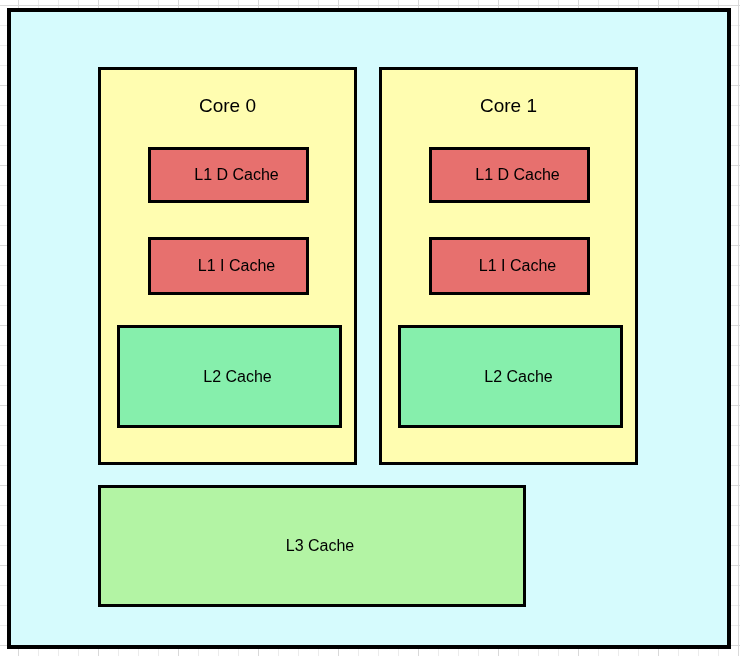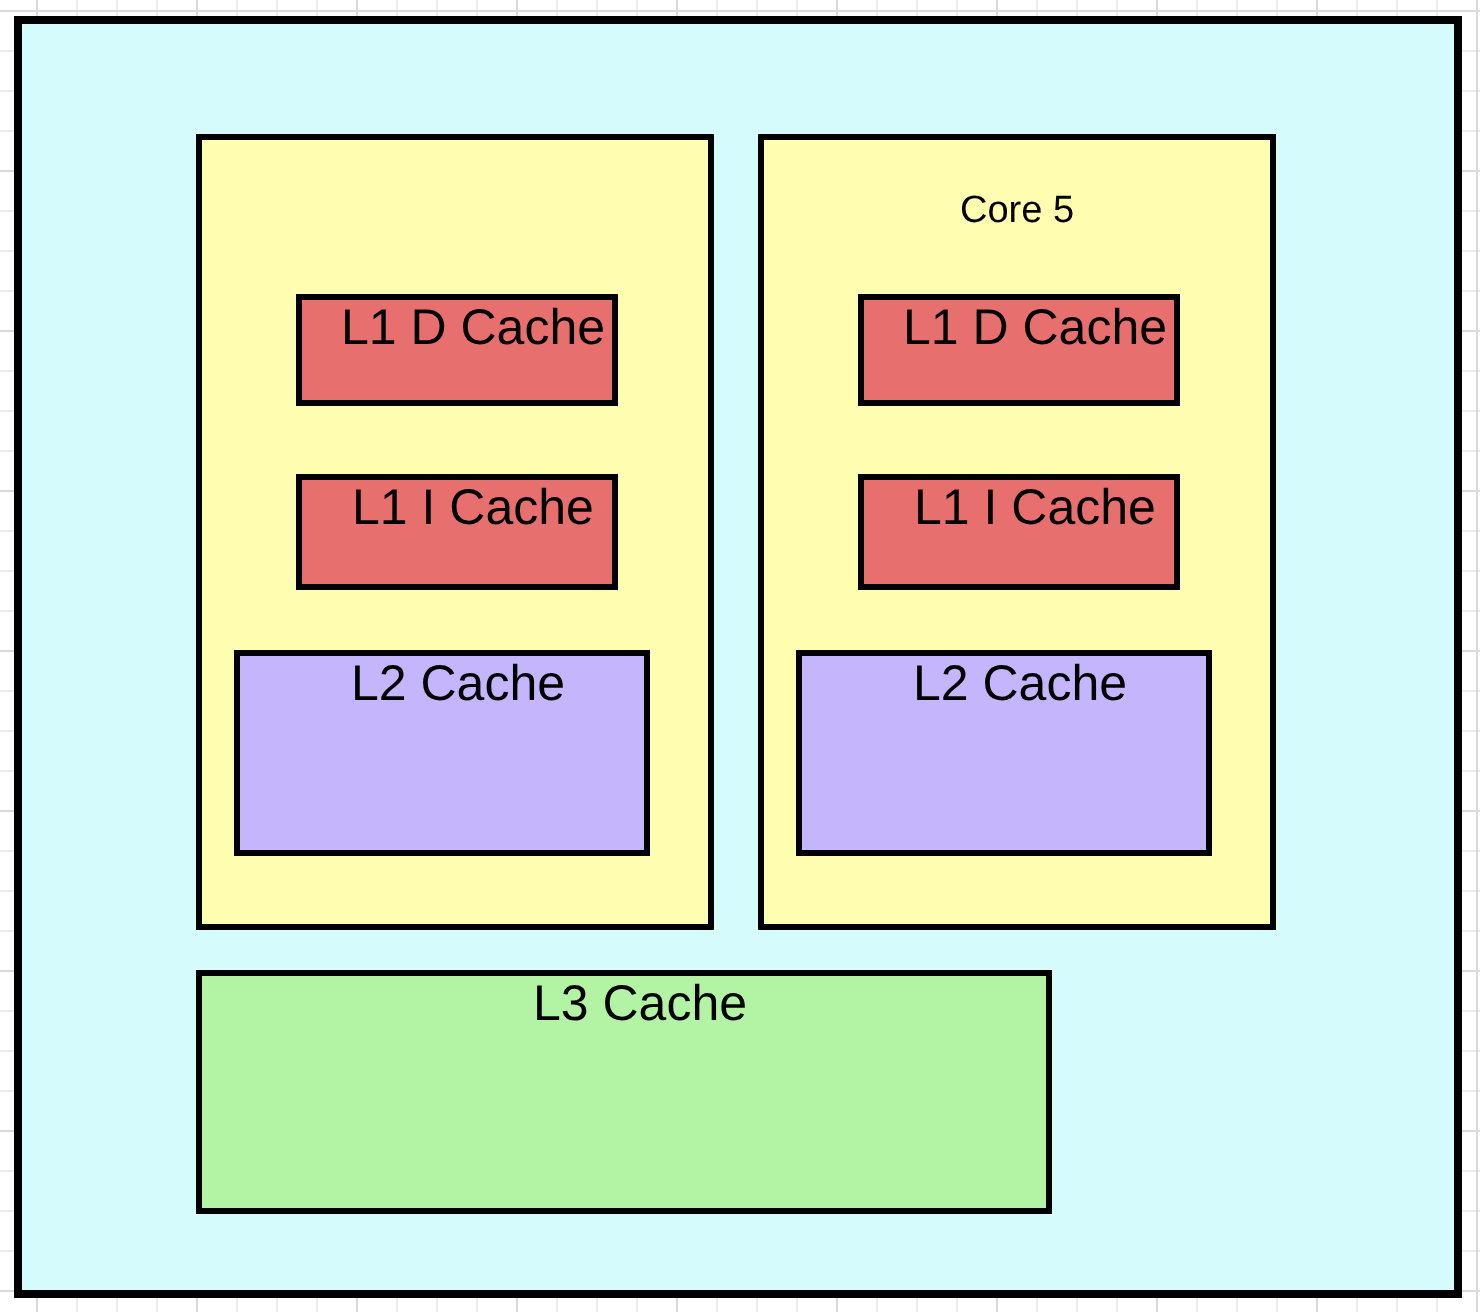--- a/index.html
+++ b/index.html
@@ -31,50 +31,51 @@
     background: #fffdb0;
   }
   .core-0 { left: 87px; }
   .core-1 { left: 368px; }
   .core-label {
     position: absolute; left: 0; top: 25px; width: 100%;
     text-align: center;
     font-size: 19px; line-height: 22px;
   }
   .cache {
-    display: flex; align-items: flex-start; justify-content: center;
-    font-size: 25px; text-align: center; padding-left: 16px;
+    display: flex; align-items: center; justify-content: center;
+    font-size: 16px; text-align: center; padding-left: 16px;
   }
   .l1 { left: 47px; width: 161px; background: #e7706e; }
   .l1d { top: 77px;  height: 56px; }
   .l1i { top: 167px; height: 58px; }
-  .l2  { left: 16px; top: 255px; width: 208px; height: 103px; background: #c4b5fd; }
+  .l2  { left: 16px; top: 255px; width: 225px; height: 103px; background: #86efac; }
   .l3  { left: 87px; top: 473px; width: 428px; height: 122px; background: #b3f4a4; }
   .label { pointer-events: none; }
 </style>
 </head>
 <body>
 
 <div class="canvas">
   <div class="box chip">
 
     <div class="box core core-0">
+      <div class="core-label label">Core 0</div>
       <div class="box cache l1 l1d">
         <span class="label">L1 D Cache</span>
       </div>
       <div class="box cache l1 l1i">
         <span class="label">L1 I Cache</span>
       </div>
       <div class="box cache l2">
         <span class="label">L2 Cache</span>
       </div>
     </div>
 
     <div class="box core core-1">
-      <div class="core-label label">Core 5</div>
+      <div class="core-label label">Core 1</div>
       <div class="box cache l1 l1d">
         <span class="label">L1 D Cache</span>
       </div>
       <div class="box cache l1 l1i">
         <span class="label">L1 I Cache</span>
       </div>
       <div class="box cache l2">
         <span class="label">L2 Cache</span>
       </div>
     </div>

